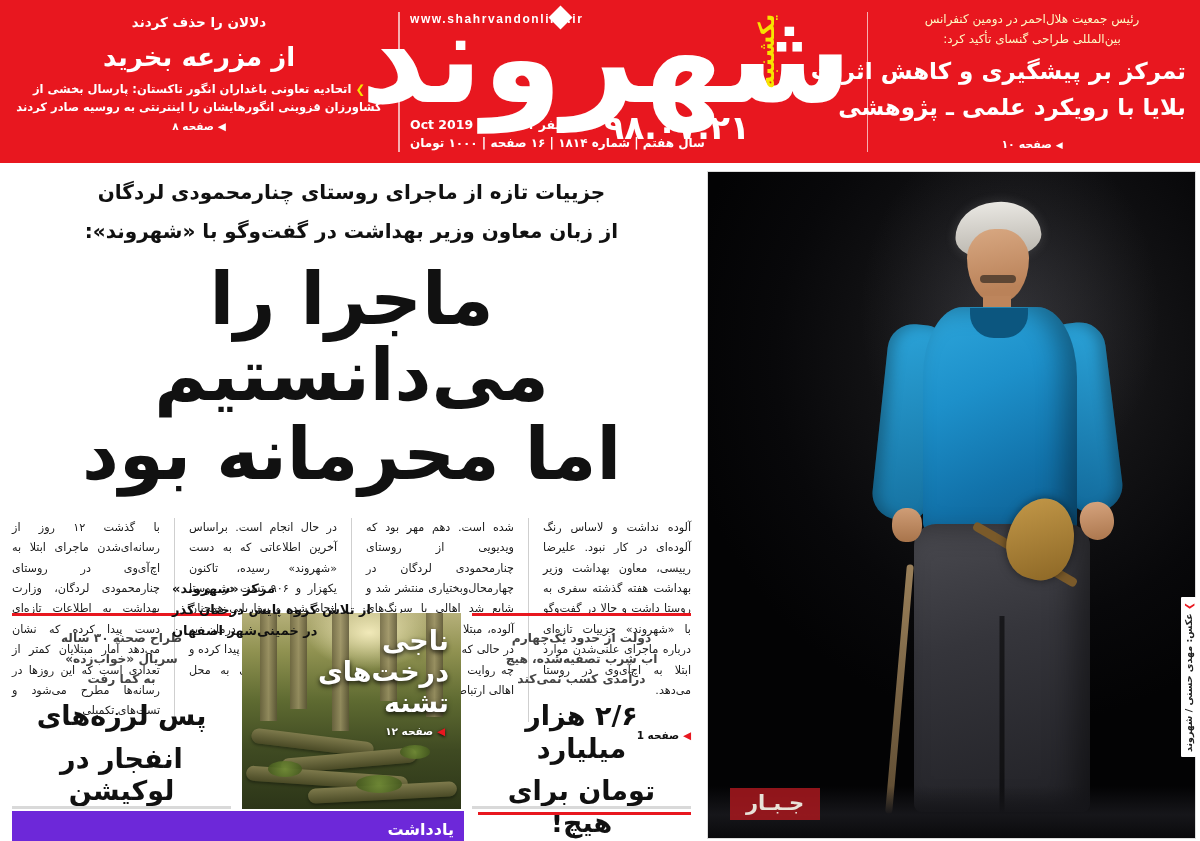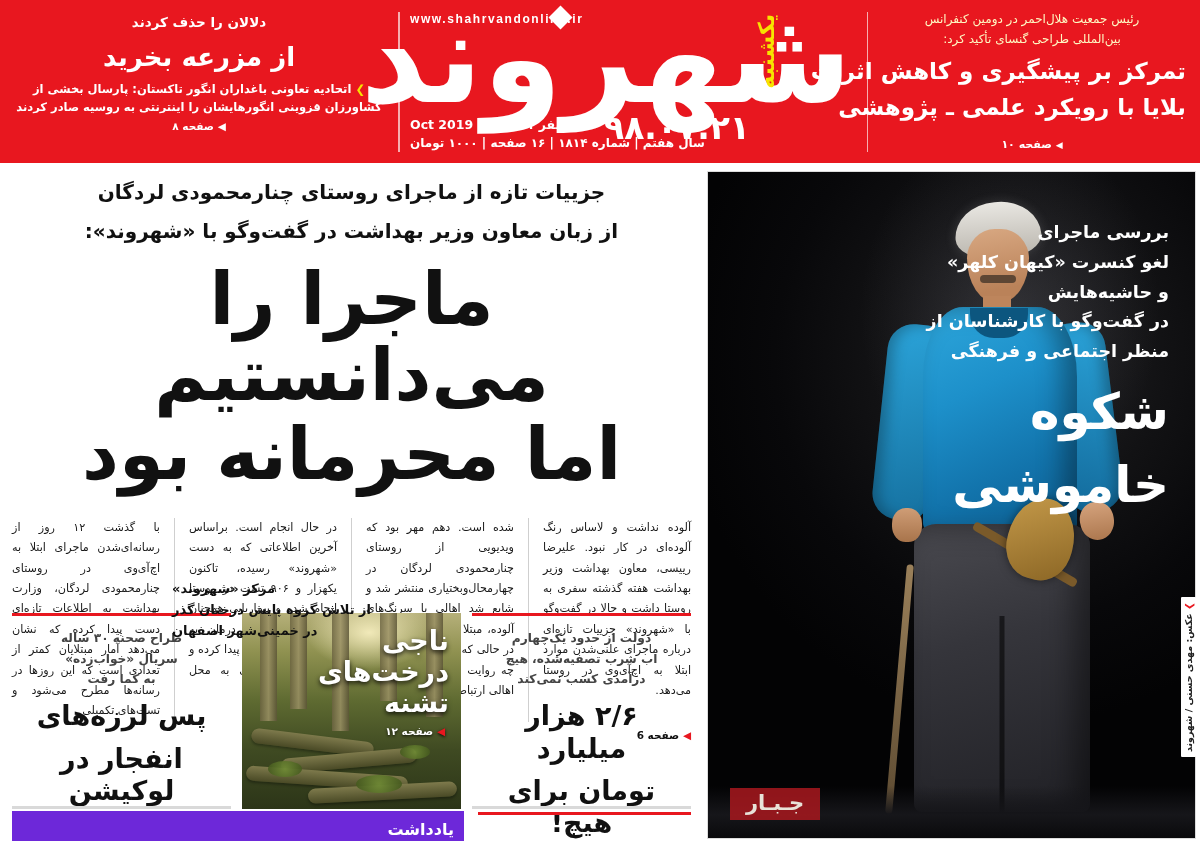--- a/index.html
+++ b/index.html
@@ -418,29 +418,20 @@
         <div class="fig fig-torso"></div>
         <div class="fig fig-collar"></div>
         <div class="fig fig-pants"></div>
         <div class="fig fig-instr-neck"></div>
         <div class="fig fig-instr"></div>
         <div class="fig fig-hand-r"></div>
         <div class="fig fig-hand-l"></div>
         <div class="fig fig-stick"></div>
         <div class="stage-floor"></div>
 
-        <div class="photo-text">
-          <div class="pt-kicker">بررسی ماجرای</div>
-          <div class="pt-kicker">لغو کنسرت «کیهان کلهر»</div>
-          <div class="pt-kicker">و حاشیه‌هایش</div>
-          <div class="pt-kicker">در گفت‌وگو با کارشناسان از</div>
-          <div class="pt-kicker">منظر اجتماعی و فرهنگی</div>
-          <div class="pt-title">شکوه</div>
-          <div class="pt-title">خاموشی</div>
-        </div>
 
         <div class="stage-logo">جـبـار</div>
       </div>
       <div class="photo-credit">
         <span class="tri">❯</span>
         <span>عکس: مهدی حسنی / شهروند</span>
       </div>
     </div>
 
     <div class="left-col">
@@ -456,21 +447,21 @@
         <div class="col">آلوده نداشت و لاساس رنگ آلوده‌ای در کار نبود. علیرضا رییسی، معاون بهداشت وزیر بهداشت هفته گذشته سفری به روستا داشت و حالا در گفت‌وگو با «شهروند» جزییات تازه‌ای درباره ماجرای علنی‌شدن موارد ابتلا به اچ‌آی‌وی در روستا می‌دهد.</div>
         <div class="col-div"></div>
         <div class="col">شده است. دهم مهر بود که ویدیویی از روستای چنارمحمودی لردگان در چهارمحال‌وبختیاری منتشر شد و شایع شد اهالی با سرنگ‌های آلوده، مبتلا به اچ‌آی‌وی شده‌اند، در حالی که ماجرا متفاوت از آن چه روایت می‌شد، بود و ابتلای اهالی ارتباطی به سرنگ‌های</div>
         <div class="col-div"></div>
         <div class="col">در حال انجام است. براساس آخرین اطلاعاتی که به دست «شهروند» رسیده، تاکنون یکهزار و ۹۰۶ تست در روستا انجام شده و بیماریابی همچنان ادامه دارد، مراکز درمان به چندین مرکز افزایش پیدا کرده و ۱۶ تیم روانشناسی به محل اعزام</div>
         <div class="col-div"></div>
         <div class="col">با گذشت ۱۲ روز از رسانه‌ای‌شدن ماجرای ابتلا به اچ‌آی‌وی در روستای چنارمحمودی لردگان، وزارت بهداشت به اطلاعات تازه‌ای دست پیدا کرده که نشان می‌دهد آمار مبتلایان کمتر از تعدادی است که این روزها در رسانه‌ها مطرح می‌شود و تست‌های تکمیلی</div>
       </div>
       <div class="pageref-sm">
         <span class="tri">◀</span>
-        <span>صفحه 6</span>
+        <span>صفحه 1</span>
       </div>
     </div>
 
     <div class="teasers">
 
       <div class="teaser">
         <div class="rule-top"></div>
         <div class="teaser-inner">
           <div class="t-kicker">دولت از حدود یک‌چهارم</div>
           <div class="t-kicker">آب شرب تصفیه‌شده، هیچ</div>

